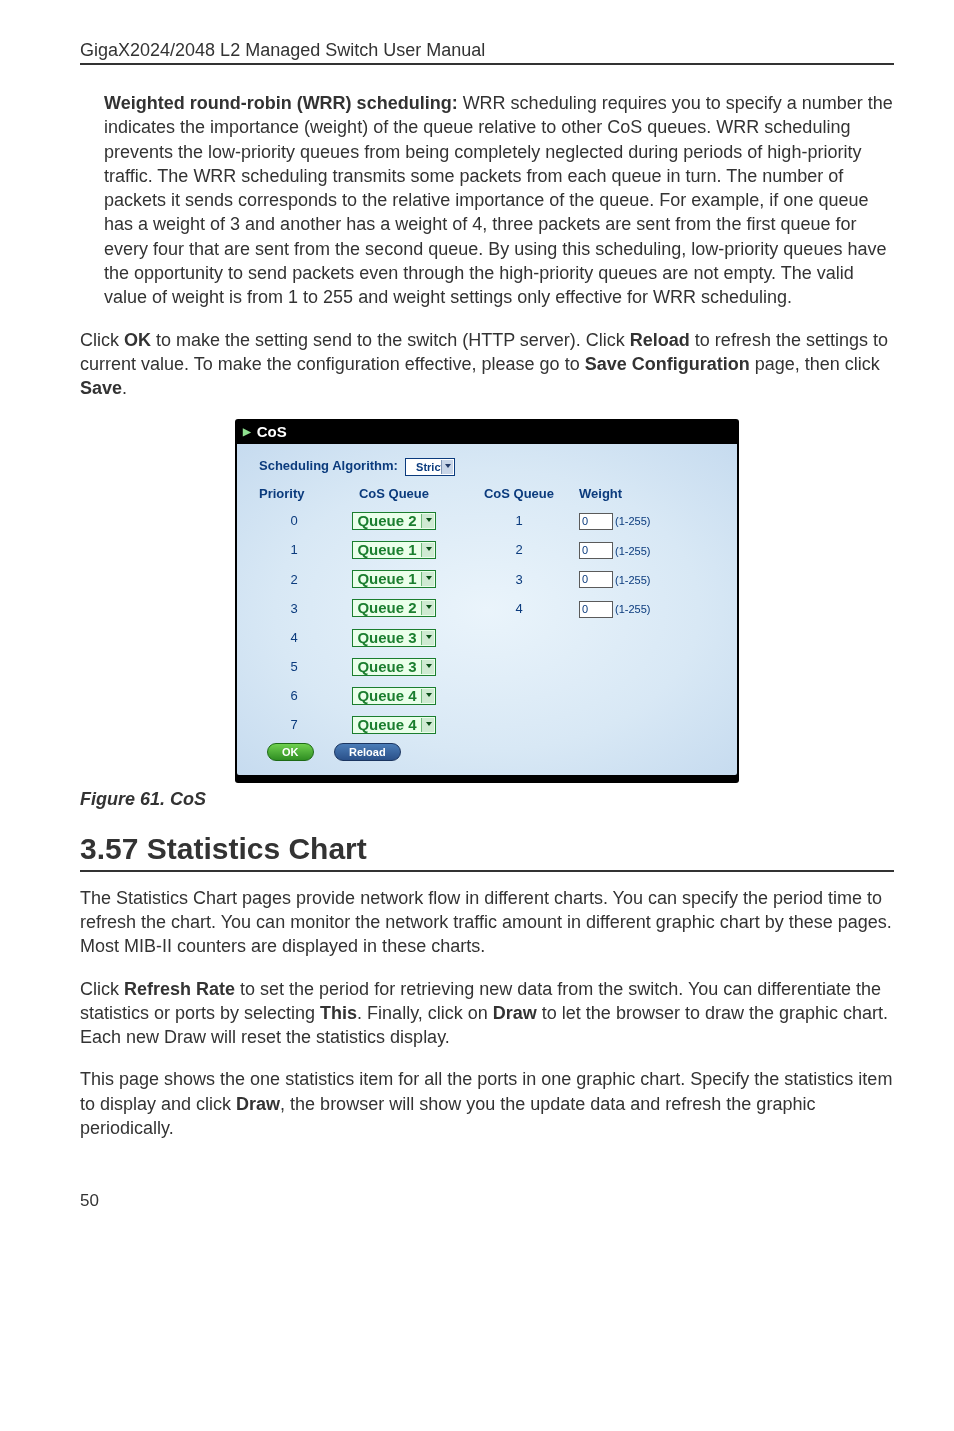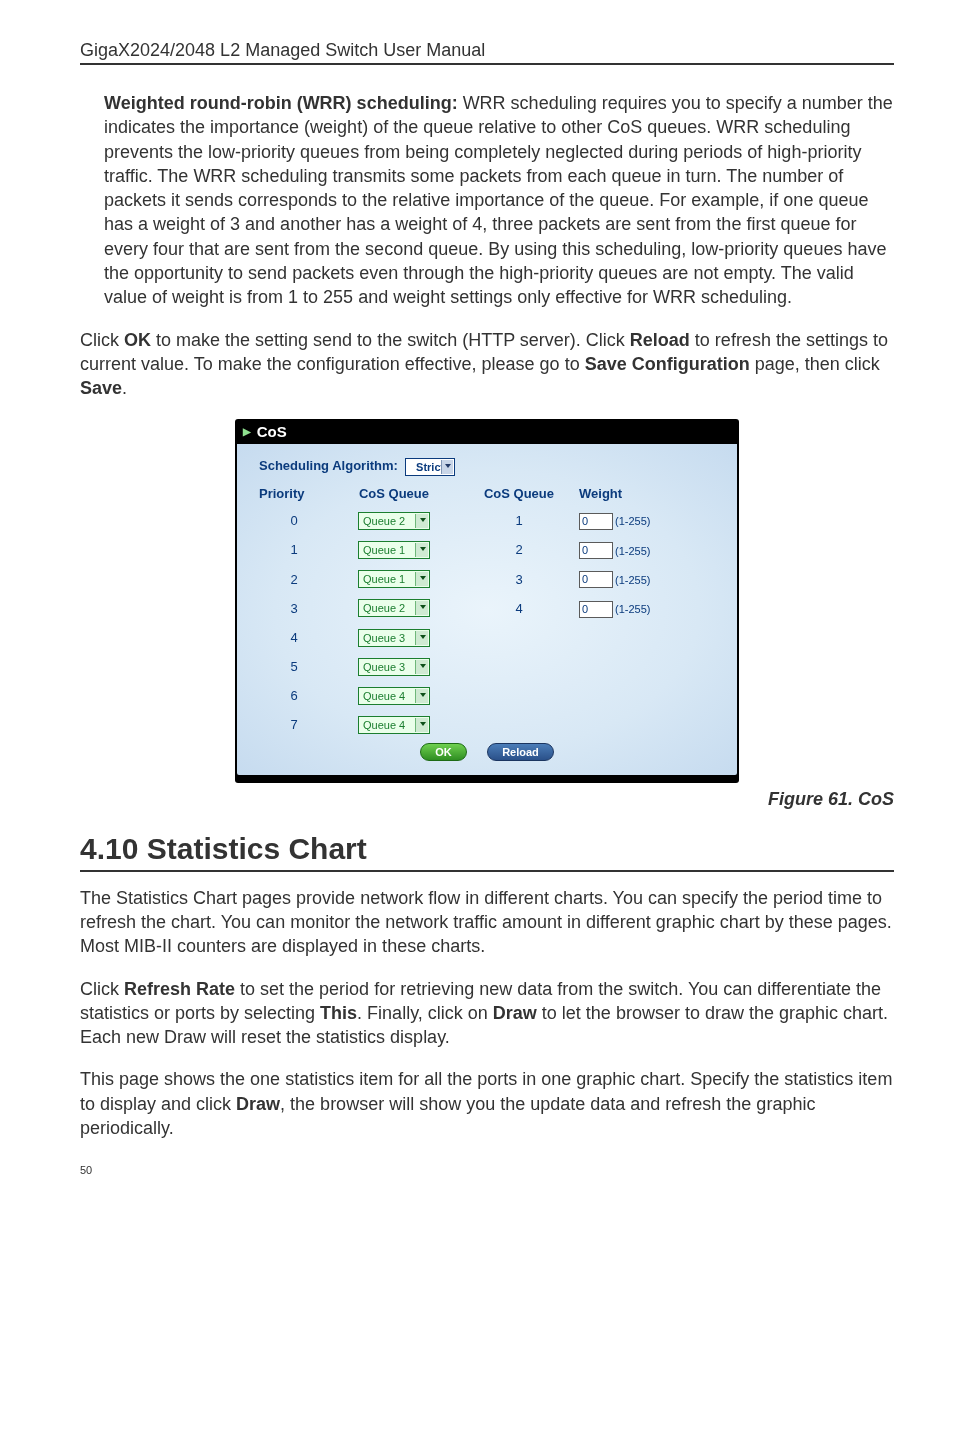--- a/index.html
+++ b/index.html
@@ -37,30 +37,30 @@
     margin-top: 22px;
     margin-bottom: 14px;
   }
   .subsection-title {
     font-size: 22px;
     font-weight: bold;
     margin-top: 20px;
     margin-bottom: 14px;
   }
   .fig-caption {
-    text-align: right;
+    text-align: left;
     font-weight: bold;
     font-style: italic;
     font-size: 18px;
     margin-top: 6px;
     margin-bottom: 18px;
   }
   .page-num {
-    font-size: 11px;
-    margin-top: 24px;
+    font-size: 17px;
+    margin-top: 51px;
   }
 
   
   .cos-panel {
     width: 500px;
     margin: 8px auto 0 auto;
     background: #000;
     padding: 2px 2px 8px 2px;
     border-radius: 3px;
   }
@@ -139,27 +139,28 @@
   .grid .cell {
     color: #0b3b7d;
     font-size: 13px;
     text-align: center;
   }
   .q-select {
     display: inline-block;
     border: 1px solid #1b7e2f;
     background: #eaffea;
     color: #1b7e2f;
-    font-size: 11px;
+    font-size: 15px;
     padding: 0 18px 0 4px;
     height: 16px;
     line-height: 16px;
     position: relative;
     min-width: 48px;
     text-align: left;
+    font-weight: bold;
   }
   .q-select::after {
     content: "";
     position: absolute;
     right: 1px;
     top: 1px;
     bottom: 1px;
     width: 12px;
     background: #cfead2;
     border-left: 1px solid #6fb77a;
@@ -188,21 +189,21 @@
     text-align: left;
     vertical-align: middle;
   }
   .wt-range {
     color: #0b3b7d;
     font-size: 11px;
     vertical-align: middle;
     margin-left: 2px;
   }
   .btn-row {
-    text-align: center;
+    text-align: left;
     margin-top: 8px;
   }
   .pill-btn {
     display: inline-block;
     border-radius: 10px;
     font-size: 11px;
     font-weight: bold;
     padding: 1px 14px;
     margin: 0 8px;
     color: #fff;
@@ -321,21 +322,21 @@
       <div class="btn-row">
         <span class="pill-btn btn-ok">OK</span>
         <span class="pill-btn btn-reload">Reload</span>
       </div>
 
     </div>
   </div>
 
   <div class="fig-caption">Figure 61. CoS</div>
 
-  <div class="section-title">4.10 Statistics Chart</div>
+  <div class="section-title">3.57 Statistics Chart</div>
 
   <div class="body-para">The Statistics Chart pages provide network flow in different charts. You can specify the period time to refresh the chart. You can monitor the network traffic amount in different graphic chart by these pages. Most MIB-II counters are displayed in these charts.</div>
 
   <div class="body-para">
     <span>Click </span><span class="bold">Refresh Rate</span><span> to set the period for retrieving new data from the switch. You can differentiate the statistics or ports by selecting </span><span class="bold">This</span><span>. Finally, click on </span><span class="bold">Draw</span><span> to let the browser to draw the graphic chart. Each new Draw will reset the statistics display.</span>
   </div>
 
 
   <div class="body-para">
     <span>This page shows the one statistics item for all the ports in one graphic chart. Specify the statistics item to display and click </span><span class="bold">Draw</span><span>, the browser will show you the update data and refresh the graphic periodically.</span>

